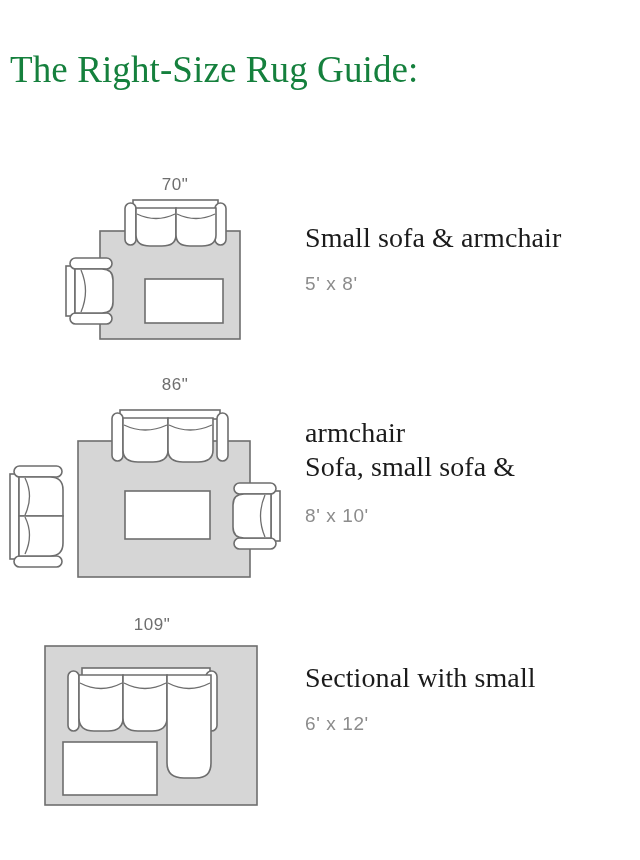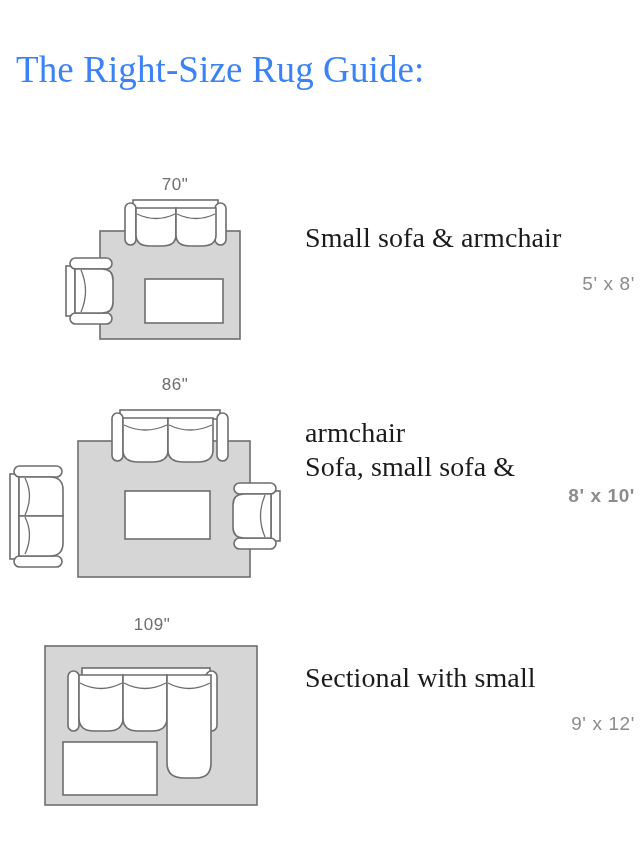--- a/index.html
+++ b/index.html
@@ -17,28 +17,28 @@
   .page {
     position: relative;
     width: 640px;
     height: 860px;
     background: #ffffff;
   }
 
   
   .title {
     position: absolute;
-    left: 16px;
+    left: 10px;
     top: 22px;
     width: 560px;
     font-family: "Liberation Serif", "DejaVu Serif", serif;
     font-size: 37px;
     line-height: 46px;
     font-weight: 400;
-    color: #3b82f6;
+    color: #15803d;
     letter-spacing: 0.1px;
   }
   .title-line { display: block; white-space: nowrap; }
 
   
   .row {
     position: absolute;
     left: 0;
     width: 640px;
   }
@@ -70,24 +70,23 @@
     margin: 0;
     letter-spacing: 0.1px;
   }
   .item-size {
     font-family: "Liberation Sans", sans-serif;
     font-size: 19px;
     line-height: 24px;
     color: #8c8c8c;
     margin: 0;
     letter-spacing: 0.6px;
-    text-align: right;
   }
   .gap-1 { margin-top: 17px; }
-  .gap-2 { margin-top: 0; font-weight: bold; }
+  .gap-2 { margin-top: 20px; }
 
   svg { display: block; }
   .dim-text {
     font-family: "Liberation Sans", sans-serif;
     font-size: 17px;
     fill: #6e6e6e;
     letter-spacing: 0.5px;
   }
 </style>
 </head>
@@ -230,17 +229,17 @@
         <path d="M80,75 Q101,86 122,75" fill="none" stroke="#6e6e6e" stroke-width="1.3"></path>
         <path d="M124,75 Q145,86 166,75" fill="none" stroke="#6e6e6e" stroke-width="1.3"></path>
         <path d="M168,75 Q189,86 210,75" fill="none" stroke="#6e6e6e" stroke-width="1.3"></path>
       </g>
 
       <rect x="63" y="134" width="94" height="53" fill="#ffffff" stroke="#6e6e6e" stroke-width="1.6"></rect>
     </svg>
 
     <div class="labels labels-3">
       <p class="item-name">Sectional with small</p>
-      <p class="item-size gap-1">9' x 12'</p>
+      <p class="item-size gap-1">6' x 12'</p>
     </div>
   </div>
 
 </div>
 
 </body></html>

